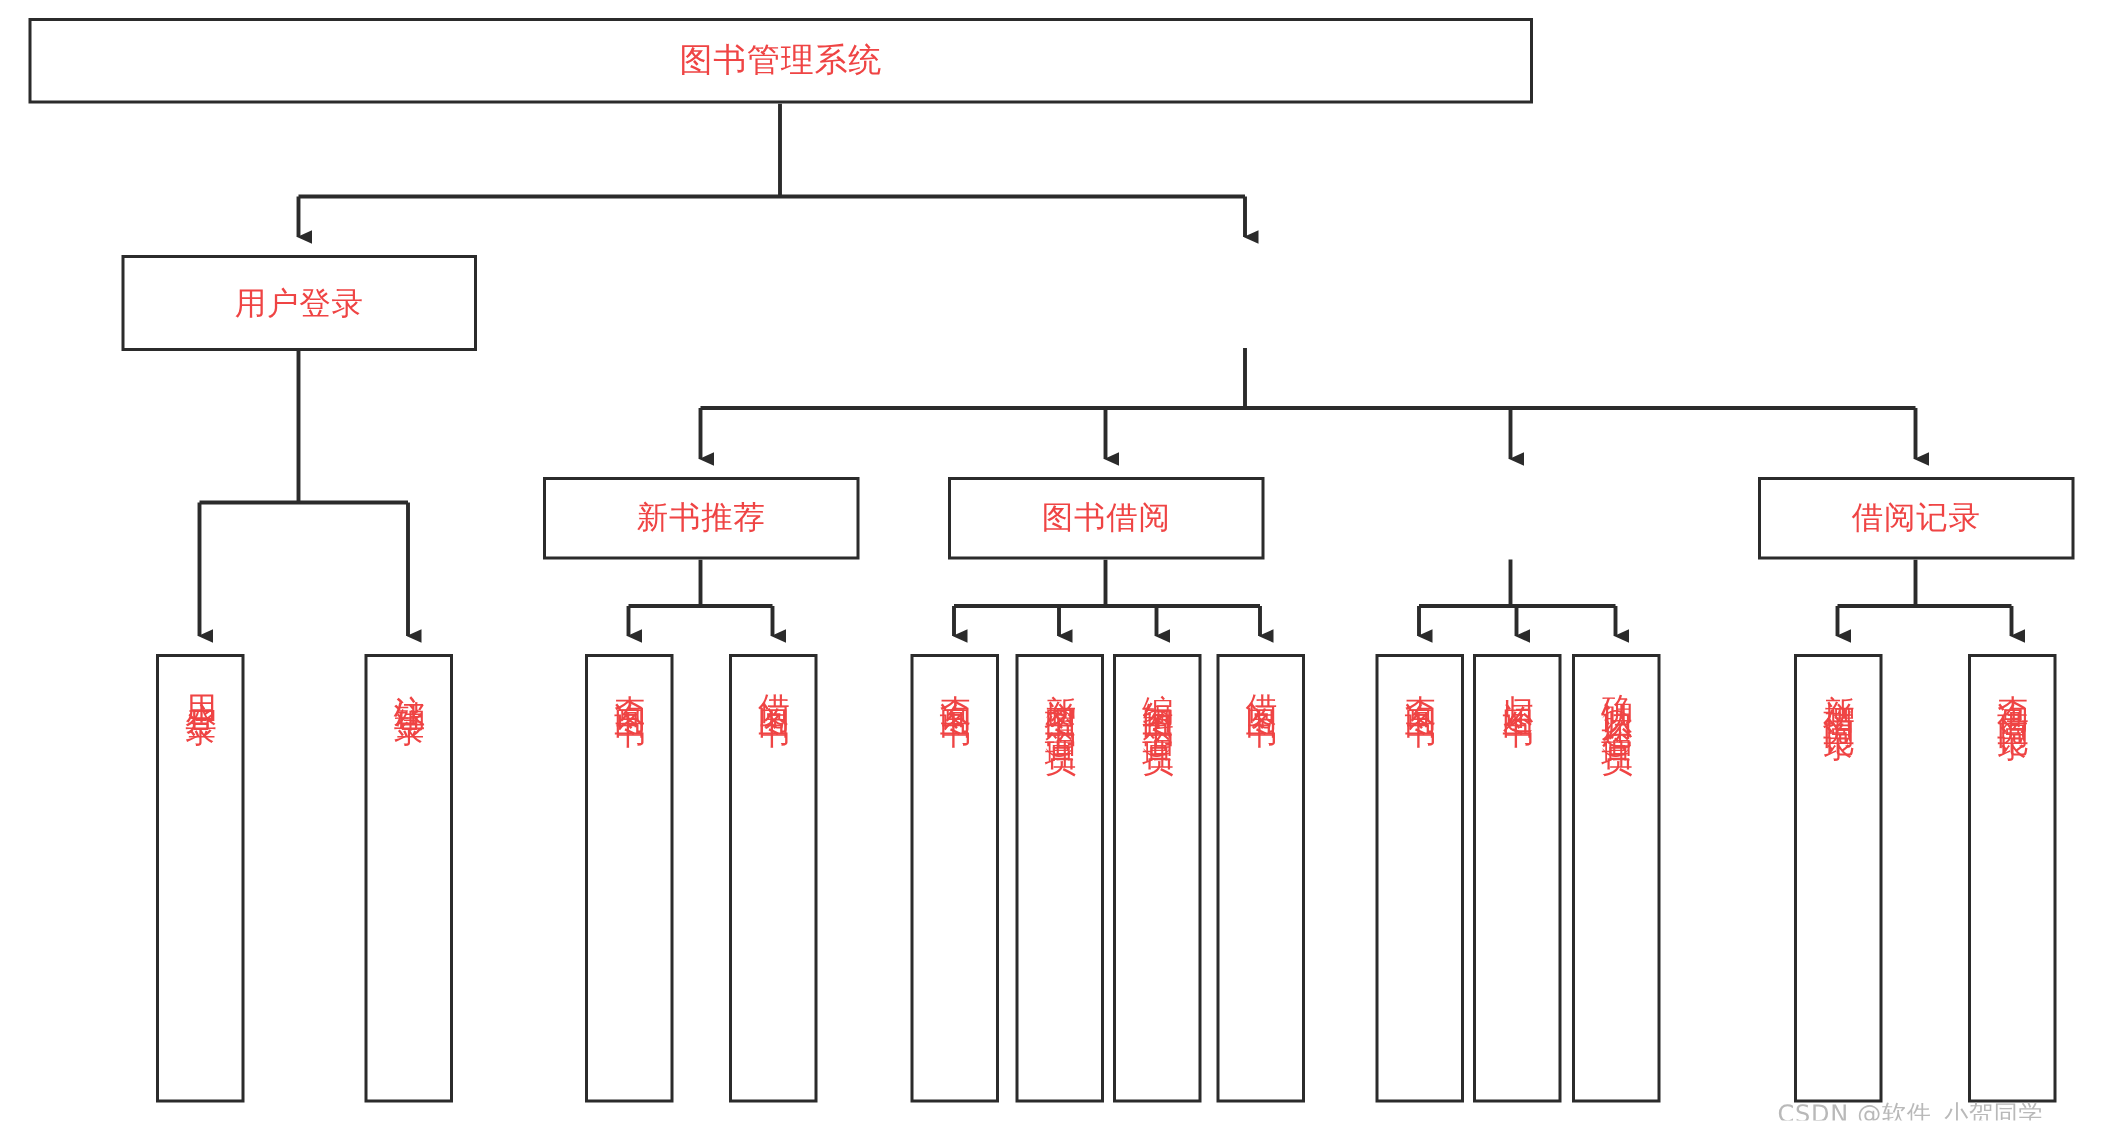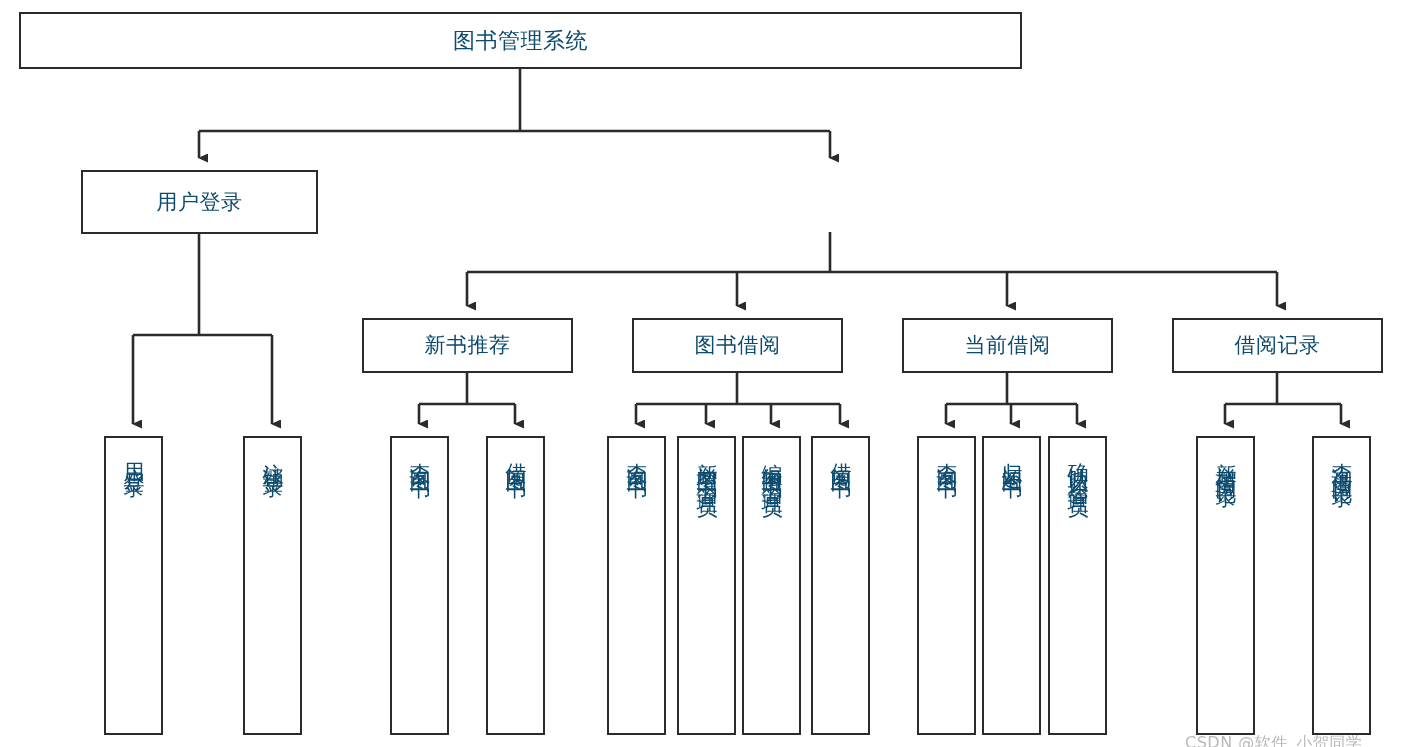--- a/index.html
+++ b/index.html
@@ -30,21 +30,21 @@
     pointer-events: none;
   }
   .node {
     position: absolute;
     box-sizing: border-box;
     background: #ffffff;
     border: 2px solid #2b2b2b;
     display: flex;
     align-items: center;
     justify-content: center;
-    color: #0c4a6e;
+    color: #ef4444;
     text-align: center;
   }
   .node .node-label {
     display: block;
     line-height: 1.18;
     letter-spacing: 0.5px;
   }
   .node-root {
     font-size: 22px;
   }
@@ -136,23 +136,20 @@
   <div class="node node-branch" style="left:81px; top:170px; width:237px; height:64px;">
     <span class="node-label">用户登录</span>
   </div>
 
   <div class="node node-branch" style="left:362px; top:318px; width:211px; height:55px;">
     <span class="node-label">新书推荐</span>
   </div>
   <div class="node node-branch" style="left:632px; top:318px; width:211px; height:55px;">
     <span class="node-label">图书借阅</span>
   </div>
-  <div class="node node-branch" style="left:902px; top:318px; width:211px; height:55px;">
-    <span class="node-label">当前借阅</span>
-  </div>
   <div class="node node-branch" style="left:1172px; top:318px; width:211px; height:55px;font-family:Liberation Serif, serif;">
     <span class="node-label">借阅记录</span>
   </div>
 
   <div class="node node-leaf" style="left:104px; top:436px; width:59px; height:299px;">
     <span class="node-label">用户登录</span>
   </div>
   <div class="node node-leaf" style="left:243px; top:436px; width:59px; height:299px;">
     <span class="node-label">注销登录</span>
   </div>

